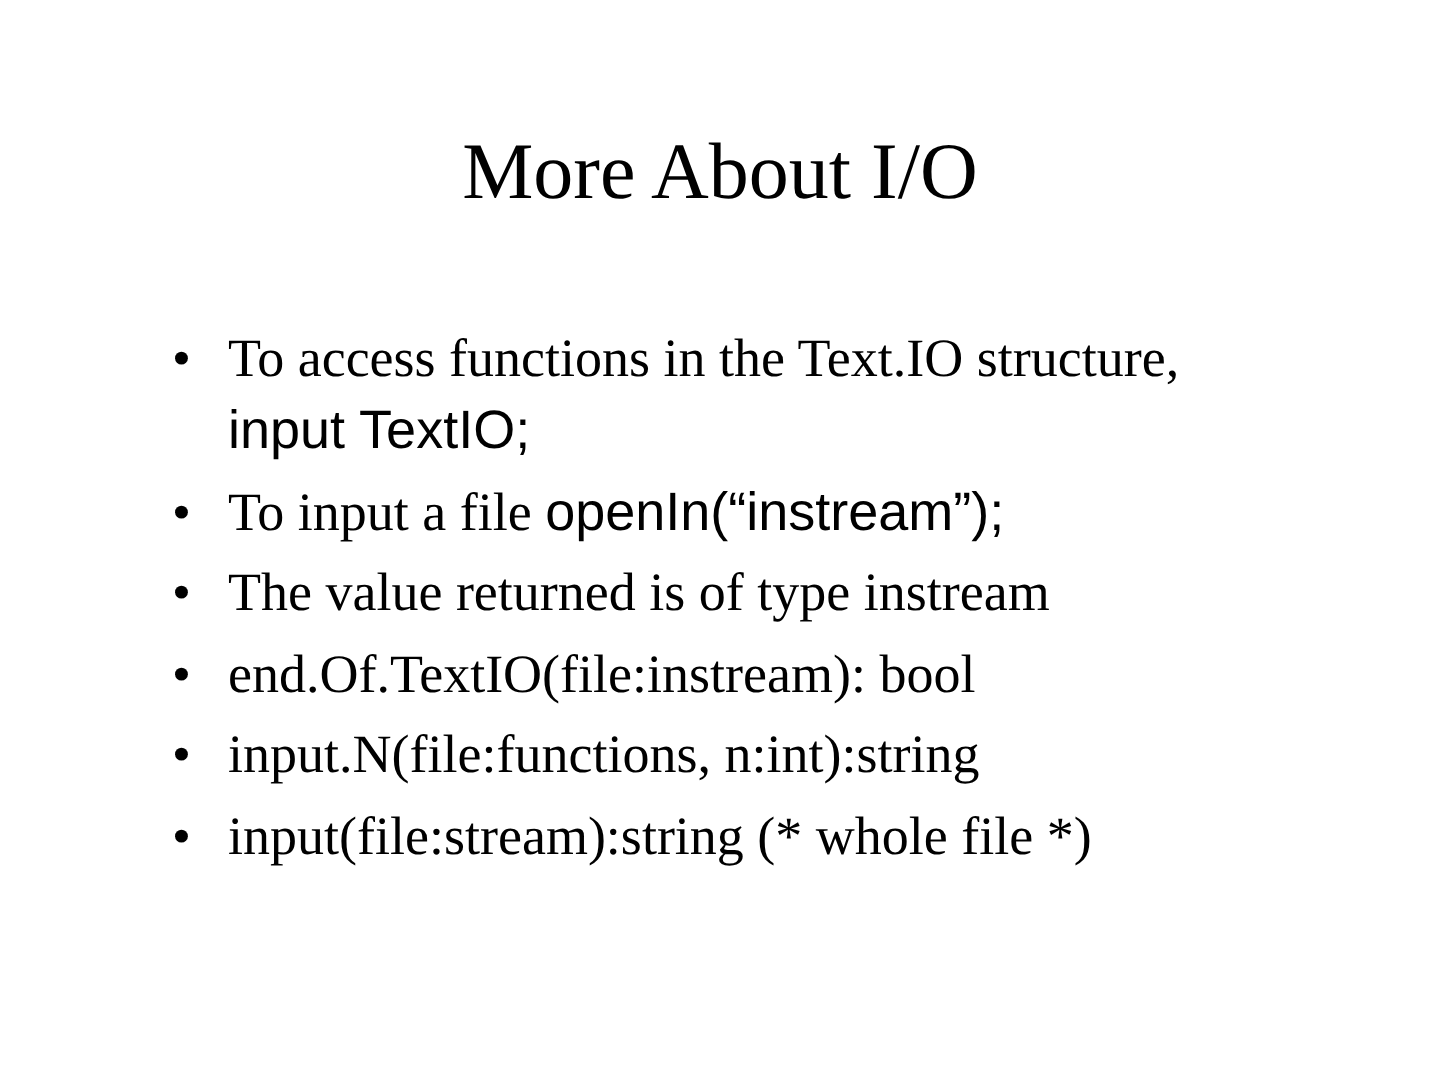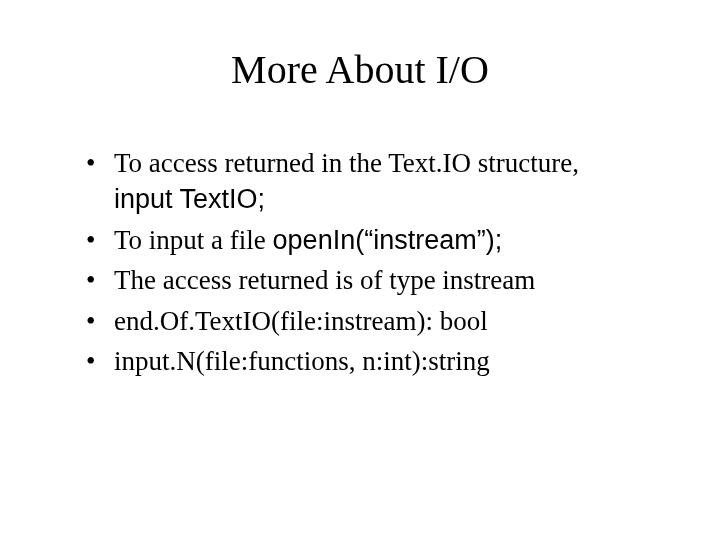--- a/index.html
+++ b/index.html
@@ -8,21 +8,21 @@
     width: 720px;
     height: 540px;
     background: #ffffff;
     font-family: "Times New Roman", Times, serif;
     color: #000;
   }
   .slide {
     width: 720px;
     height: 391px;
     box-sizing: border-box;
-    padding: 28px 60px 40px 60px;
+    padding: 44px 60px 40px 60px;
     position: relative;
   }
   .title {
     text-align: center;
     font-size: 40px;
     font-weight: 400;
     margin-top: 18px;
     margin-bottom: 52px;
   }
   ul.bullets {
@@ -54,30 +54,33 @@
 </style>
 </head>
 <body>
 
 <div class="slide">
 
   <div class="title">More About I/O</div>
 
   <ul class="bullets">
     <li>
-      <span>To access returned in the Text.IO structure,</span>
+      <span>To access functions in the Text.IO structure,</span>
       <span class="indent-line sans">input TextIO;</span>
     </li>
     <li>
       <span>To input a file </span><span class="sans">openIn(“instream”);</span>
     </li>
     <li>
-      <span>The access returned is of type instream</span>
+      <span>The value returned is of type instream</span>
     </li>
     <li>
       <span>end.Of.TextIO(file:instream): bool</span>
     </li>
     <li>
       <span>input.N(file:functions, n:int):string</span>
     </li>
+    <li>
+      <span>input(file:stream):string (* whole file *)</span>
+    </li>
   </ul>
 
 </div>
 
 </body></html>

